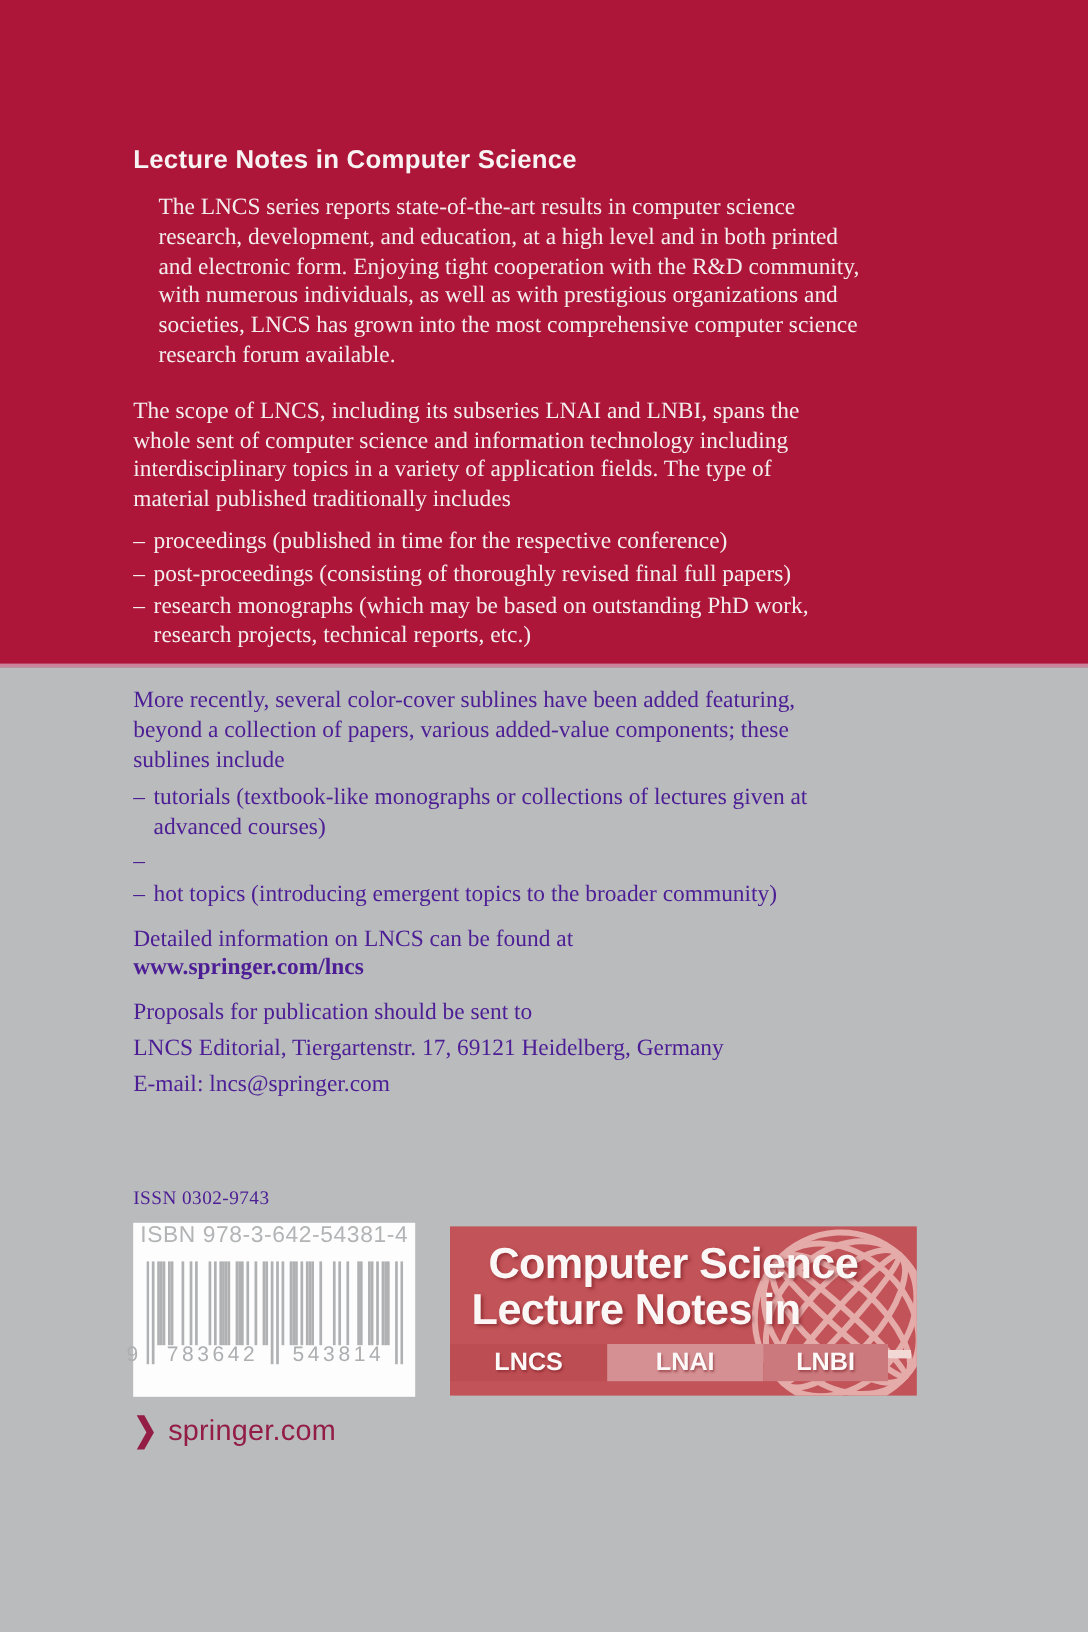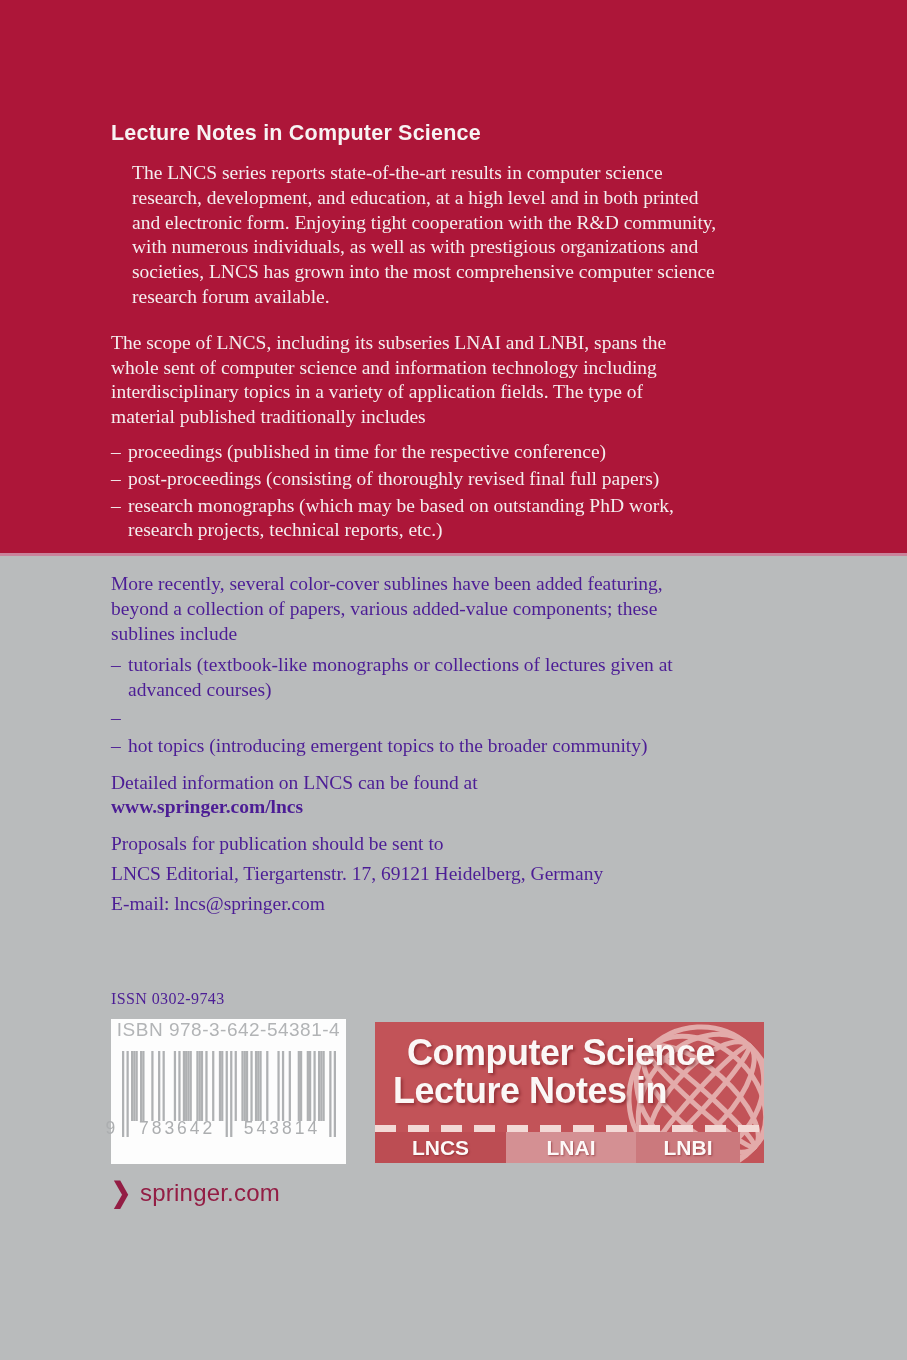--- a/index.html
+++ b/index.html
@@ -66,21 +66,21 @@
   }
   .logo-globe { position:absolute; top:-38px; right:-52px; }
   .logo-text { position:relative; padding:12px 0 0 18px; }
   .logo-line { font-size:36px; line-height:38px; font-weight:bold; color:#fbf7f6;
     letter-spacing:-0.5px; text-shadow:2px 2px 3px rgba(125,32,38,0.65); }
   .logo-line2 { padding-left:14px; }
   .logo-dashes {
     position:absolute; left:0; right:0; bottom:31px; height:7px;
     background:repeating-linear-gradient(90deg,#f3d9d6 0 21px, rgba(0,0,0,0) 21px 33px);
   }
-  .logo-strip { position:absolute; left:0; right:0; bottom:0; height:31px; display:flex; }
+  .logo-strip { position:absolute; left:0; right:0; bottom:12px; height:31px; display:flex; }
   .logo-seg { display:flex; align-items:center; justify-content:center;
     font-size:21px; font-weight:bold; color:#fdf9f8;
     text-shadow:1px 1px 2px rgba(125,32,38,0.6); }
   .seg-lncs { width:131px; background:#bc4d53; }
   .seg-lnai { width:130px; background:#d49093; }
   .seg-lnbi { width:104px; background:#cb797d; }
 
   
   .springer-row {
     display:flex; align-items:center; margin-top:15px; gap:9px;

